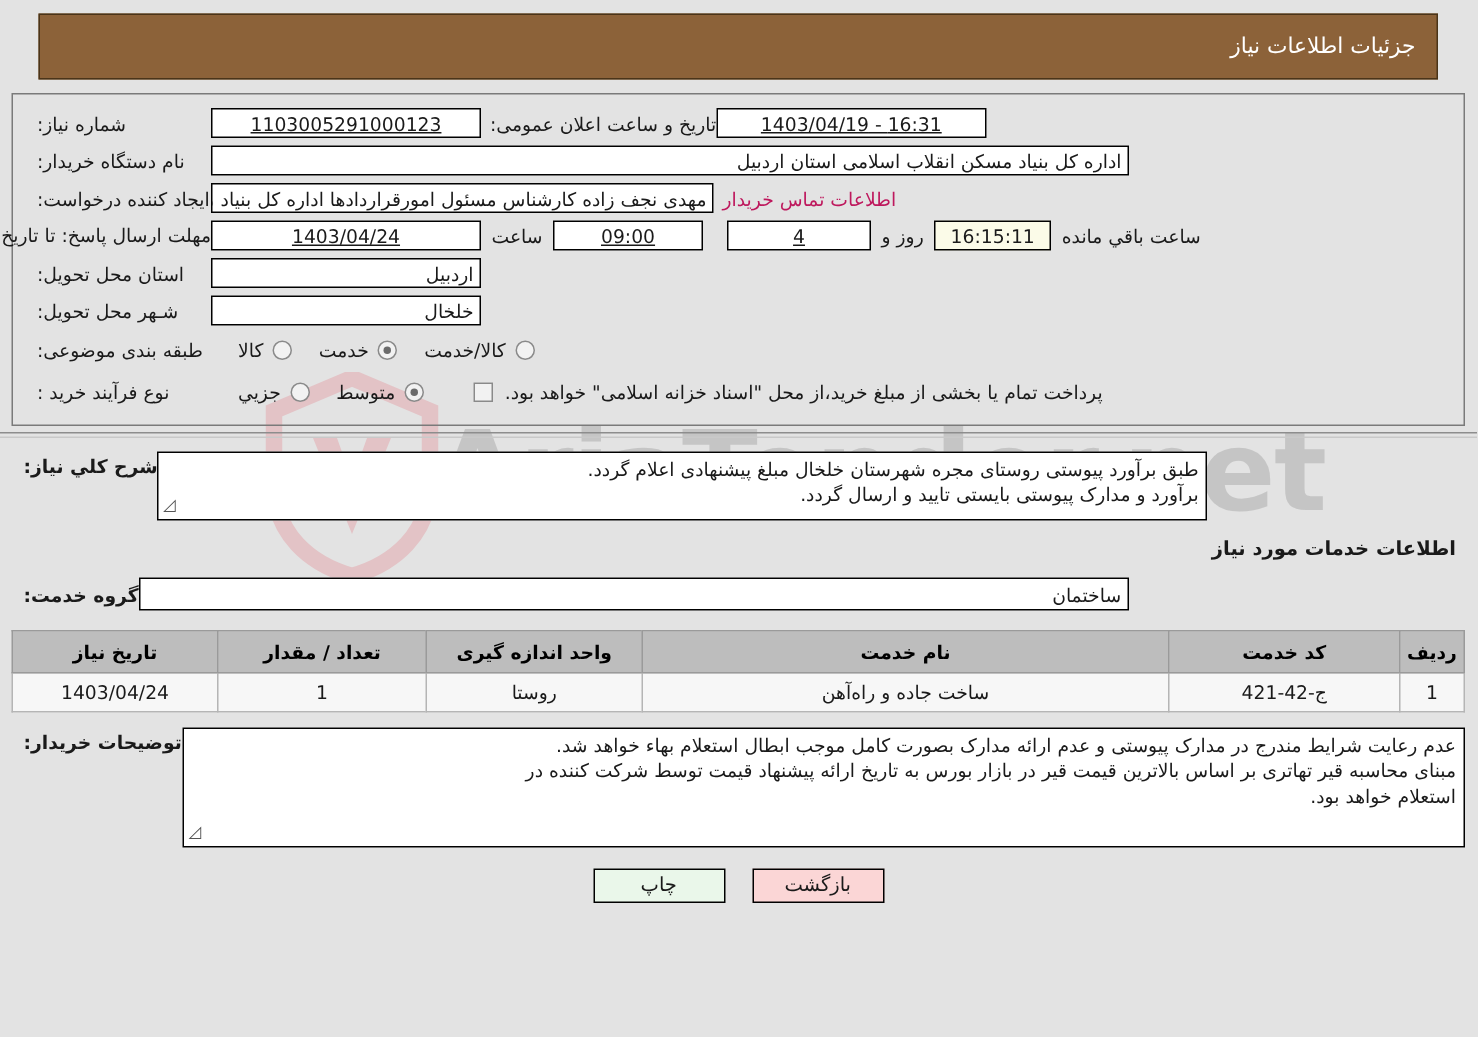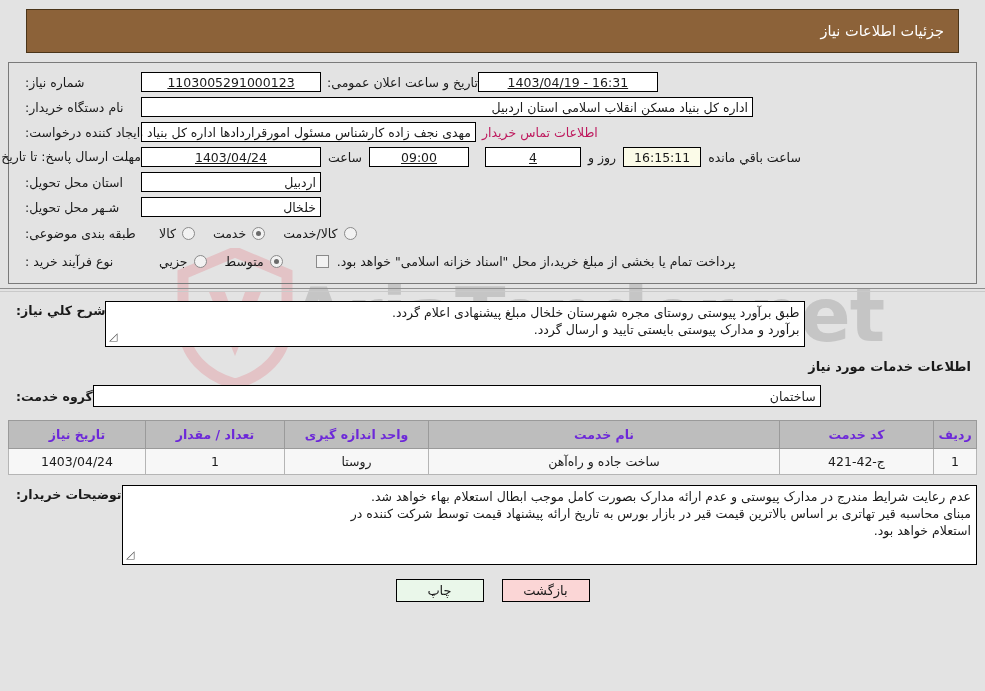--- a/index.html
+++ b/index.html
@@ -246,21 +246,21 @@
     width: 100%;
     border-collapse: collapse;
     font-size: 12.5px;
   }
   table.grid th {
     background: #bdbdbd;
     border: 1px solid #9a9a9a;
     font-weight: bold;
     padding: 6px 4px;
     text-align: center;
-    color: #6d28d9;
+    color: #000000;
   }
   table.grid td {
     background: #f7f7f7;
     border: 1px solid #b5b5b5;
     padding: 5px 4px;
     text-align: center;
   }
 
   
   .notes-row {
@@ -403,21 +403,21 @@
         <div>برآورد و مدارک پیوستی بایستی تایید و ارسال گردد.</div>
         <span class="grip">◺</span>
       </div>
       <div class="bold-label">شرح کلي نیاز:</div>
     </div>
 
     <div class="section-title">اطلاعات خدمات مورد نیاز</div>
 
     <div class="group-row">
       <div style="flex:1 1 auto;"></div>
-      <div class="fbox right" style="width:728px;height:22px;line-height:22px;">ساختمان</div>
+      <div class="fbox right" style="width:660px;height:22px;line-height:22px;">ساختمان</div>
       <div class="bold-label" style="padding-top:0;">گروه خدمت:</div>
     </div>
   </div>
 
   <div class="tbl-wrap">
     <table class="grid">
       <thead>
         <tr>
           <th style="width:34px;">ردیف</th>
           <th style="width:145px;">کد خدمت</th>

